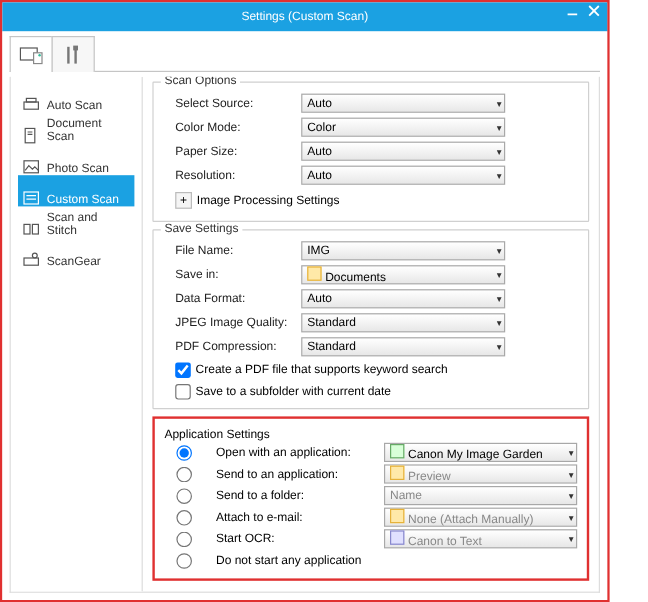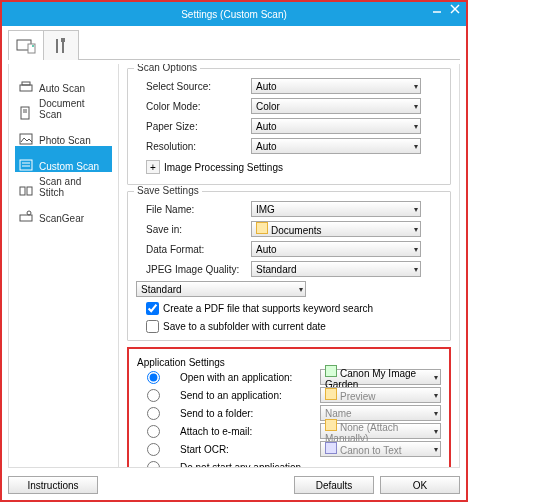--- a/index.html
+++ b/index.html
@@ -1,17 +1,17 @@
 <!DOCTYPE html>
 <html><head>
 <meta charset="utf-8">
 <style>
   *{box-sizing:border-box;font-family:"Segoe UI",Tahoma,sans-serif;font-size:10px;margin:0;padding:0}
   body{background:#fff}
-  .wrap{width:468px;height:502px;border:2px solid #e03030;display:flex;flex-direction:column}
+  .wrap{width:508px;height:502px;border:2px solid #e03030;display:flex;flex-direction:column}
   .titlebar{height:24px;background:#1ba1e2;color:#fff;display:flex;align-items:center;justify-content:center;position:relative}
   .sys{position:absolute;right:6px;top:2px;display:flex;gap:8px}
   .sys span{width:10px;height:10px;display:inline-block;cursor:pointer}
   .client{flex:1;background:#fff;padding:4px 6px 6px 6px;display:flex;flex-direction:column;gap:4px;overflow:hidden}
   .tabs{height:30px;display:flex;border-bottom:1px solid #c5c5c5}
   .tab{width:36px;height:30px;border:1px solid #c5c5c5;border-bottom:none;background:#f7f7f7;display:flex;align-items:center;justify-content:center;margin-right:-1px}
   .tab.active{background:#fff}
   .body{flex:1;display:flex;border:1px solid #ddd;border-top:none;overflow:hidden}
   .side{width:110px;border-right:1px solid #ddd;background:#fff;padding:4px 6px}
   .sitem{display:flex;align-items:flex-end;gap:6px;height:26px;padding:0 4px;cursor:pointer;color:#333}
@@ -202,20 +202,21 @@
               </div>
             </div>
           <div class="row">
               <span class="lbl">JPEG Image Quality:</span>
               <div class="combo">
                 <span>Standard</span>
                 <span class="arr">▾</span>
               </div>
             </div>
           <div class="row">
+              <span class="lbl">PDF Compression:</span>
               <div class="combo">
                 <span>Standard</span>
                 <span class="arr">▾</span>
               </div>
             </div>
           <div class="chkrow">
               <input type="checkbox" checked="" style="">
               <span>Create a PDF file that supports keyword search</span>
             </div>
           <div class="chkrow">
@@ -268,26 +269,14 @@
             </div>
           <div class="radio">
               <input type="radio" name="app" style="">
               <span>Do not start any application</span>
             </div>
           
         </div>
       </div>
     </div>
 
-    <div class="footer">
-      <div class="btn" style="width:90px">
-          <span>Instructions</span>
-        </div>
-      <div class="spacer"></div>
-      <div class="btn" style="width:80px">
-          <span>Defaults</span>
-        </div>
-      <div class="btn" style="width:80px">
-          <span>OK</span>
-        </div>
-    </div>
   </div>
 </div>
 
 </body></html>

